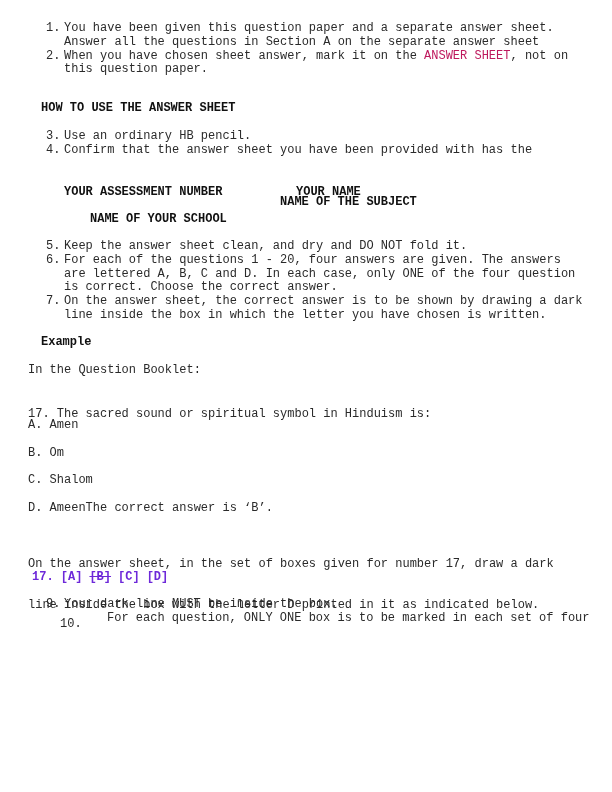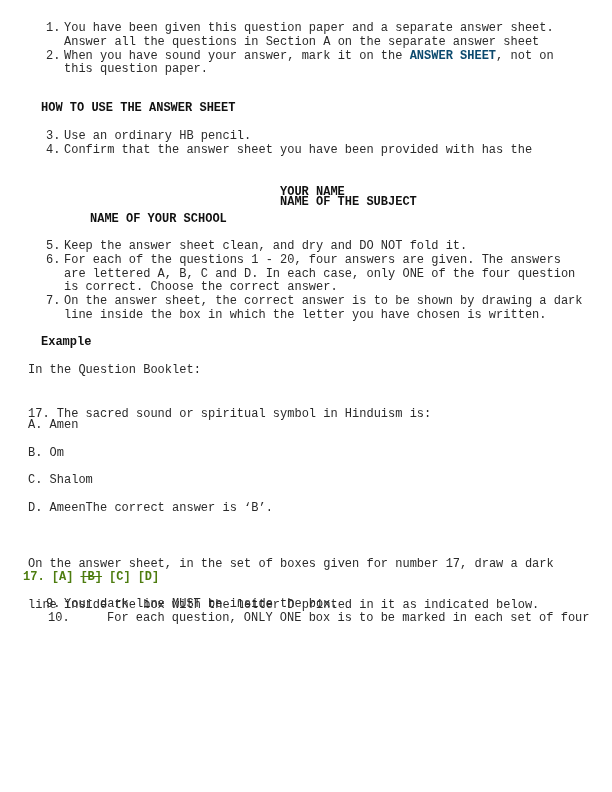--- a/index.html
+++ b/index.html
@@ -34,22 +34,22 @@
       line-height: 13.8px;
       width: 530px;
       white-space: normal;
     }
     .li .num {
       position: absolute;
       left: 46px;
       top: 0;
     }
     .bold {
-      font-weight: bold;
-      color: #0c4a6e;
+      font-weight: normal;
+      color: #be185d;
     }
     .heading {
       position: absolute;
       left: 28px;
       font-weight: bold;
       color: #111;
       line-height: 13.8px;
       margin-left: 13px;
     }
     .para {
@@ -59,23 +59,23 @@
       white-space: pre;
     }
     .field {
       position: absolute;
       font-weight: bold;
       color: #111;
       line-height: 13.8px;
     }
     .answer-row {
       position: absolute;
-      left: 23px;
+      left: 32px;
       font-weight: bold;
-      color: #4d7c0f;
+      color: #6d28d9;
       white-space: pre;
       line-height: 13.8px;
     }
     .box-opt {
       display: inline-block;
       margin-right: 7px;
     }
     .strike {
       text-decoration: line-through;
     }
@@ -86,39 +86,40 @@
 <div class="page">
 
   <div class="ol" style="top:22px;">
     <div class="li">
       <span class="num">1.</span>
       <div>You have been given this question paper and a separate answer sheet.</div>
       <div>Answer all the questions in Section A on the separate answer sheet</div>
     </div>
     <div class="li">
       <span class="num">2.</span>
-      <div style="white-space:pre;"><span>When you have sound your answer, mark it on the </span><span class="bold">ANSWER SHEET</span><span>, not on</span></div>
+      <div style="white-space:pre;"><span>When you have chosen sheet answer, mark it on the </span><span class="bold">ANSWER SHEET</span><span>, not on</span></div>
       <div>this question paper.</div>
     </div>
   </div>
 
   <div class="heading" style="top:102px;">HOW TO USE THE ANSWER SHEET</div>
 
   <div class="ol" style="top:130px;">
     <div class="li">
       <span class="num">3.</span>
       <div>Use an ordinary HB pencil.</div>
     </div>
     <div class="li">
       <span class="num">4.</span>
       <div>Confirm that the answer sheet you have been provided with has the</div>
     </div>
   </div>
 
-  <div class="field" style="left:280px; top:186px;">YOUR NAME</div>
+  <div class="field" style="left:64px; top:186px;">YOUR ASSESSMENT NUMBER</div>
+  <div class="field" style="left:296px; top:186px;">YOUR NAME</div>
   <div class="field" style="left:64px; top:213px;margin-left:26px;">NAME OF YOUR SCHOOL</div>
   <div class="field" style="left:280px; top:196px;">NAME OF THE SUBJECT</div>
 
   <div class="ol" style="top:240px;">
     <div class="li">
       <span class="num">5.</span>
       <div>Keep the answer sheet clean, and dry and DO NOT fold it.</div>
     </div>
     <div class="li">
       <span class="num">6.</span>
@@ -147,18 +148,18 @@
   </div>
 
   <div class="answer-row" style="top:571px;"><span>17.</span> <span class="box-opt">[A]</span><span class="box-opt strike">[B]</span><span class="box-opt">[C]</span><span class="box-opt">[D]</span></div>
 
   <div class="ol" style="top:598px;">
     <div class="li">
       <span class="num">9.</span>
       <div>Your dark line MUST be inside the box.</div>
     </div>
     <div class="li">
-      <span class="num" style="left:48px;">10.</span>
+      <span class="num" style="left:60px;margin-top:6px;">10.</span>
       <div style="white-space:pre; margin-left:7px;">     For each question, ONLY ONE box is to be marked in each set of four</div>
     </div>
   </div>
 
 </div>
 
 </body></html>

